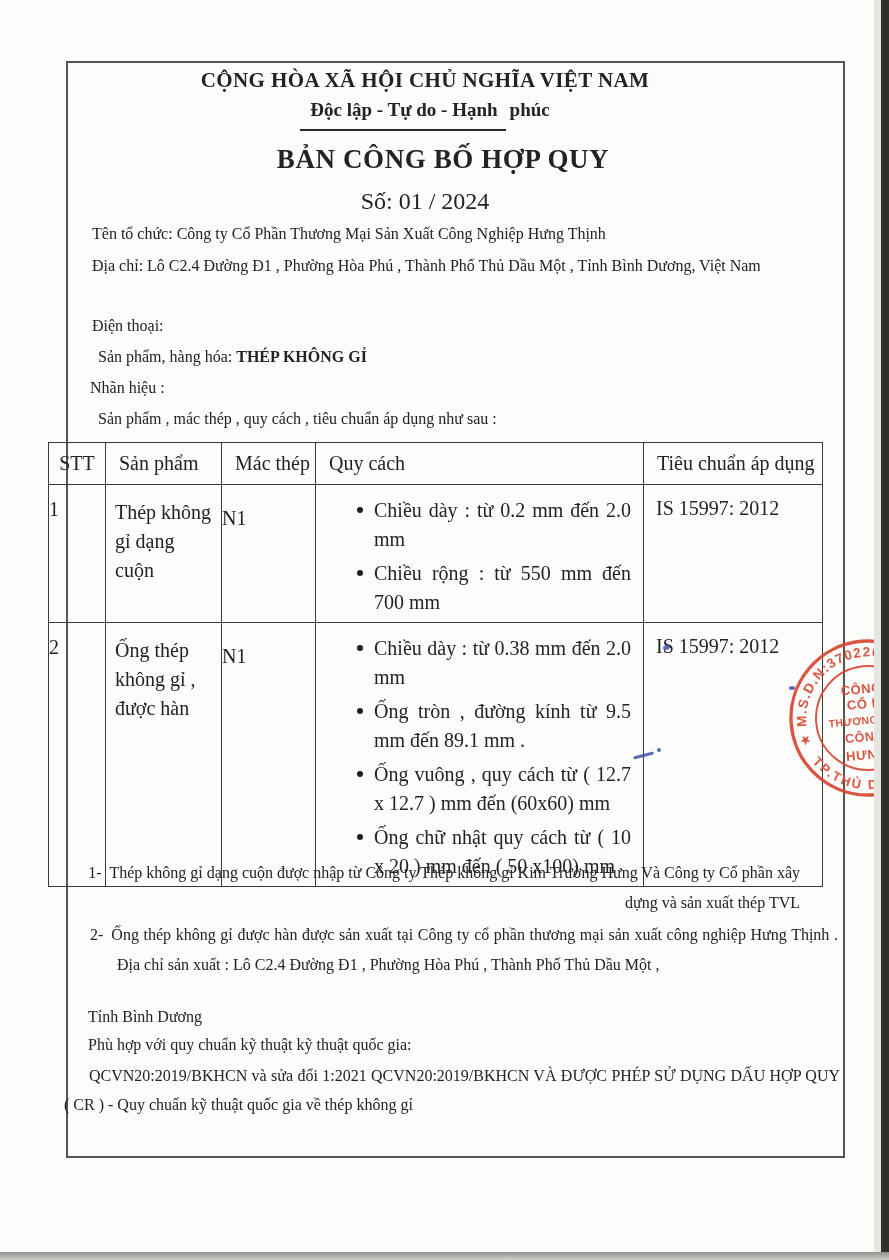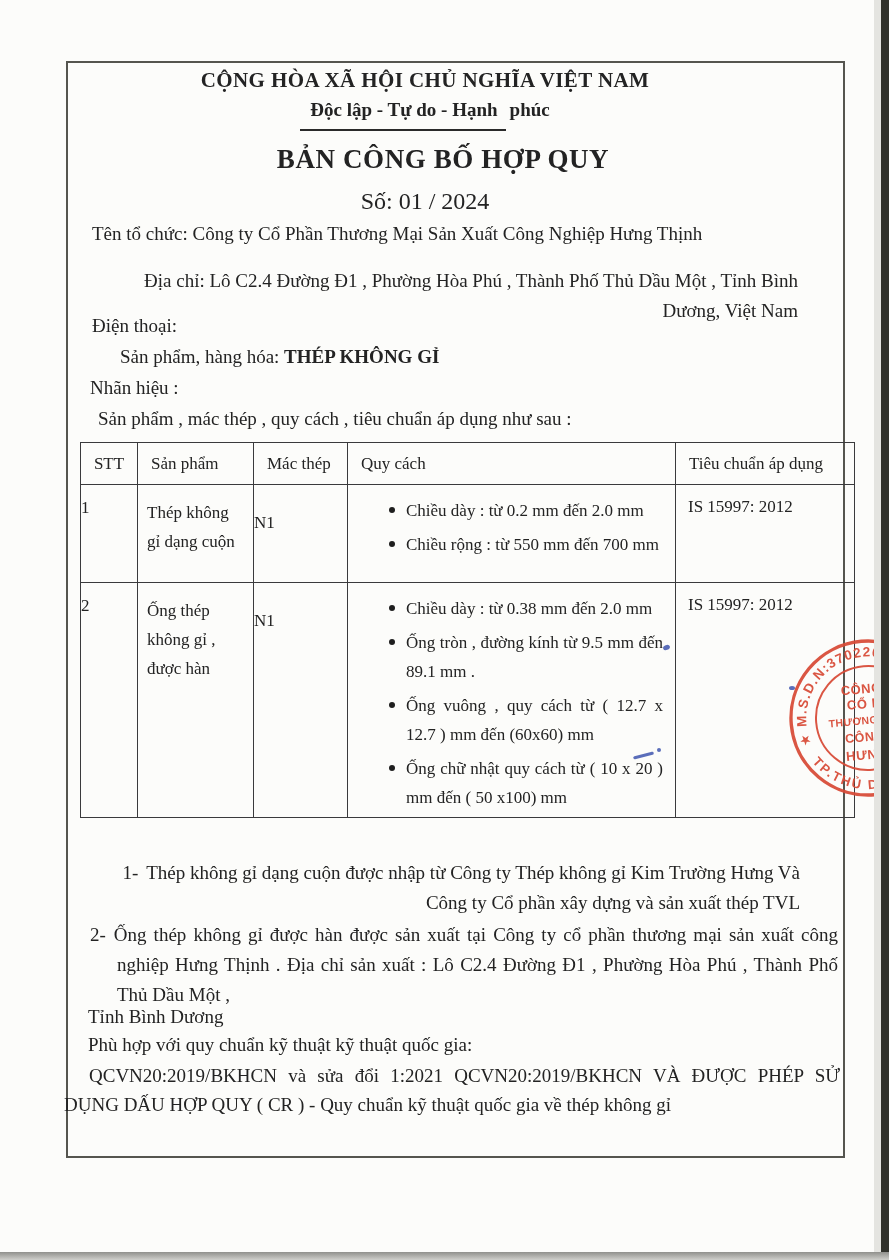--- a/index.html
+++ b/index.html
@@ -29,47 +29,47 @@
   .centered { left: 66px; width: 718px; text-align: center; }
 
   .country-title { top: 68px; font-size: 21px; font-weight: bold; letter-spacing: 0.4px; }
   .motto-line    { top: 99px; font-size: 19px; font-weight: bold; }
   .motto-underlined { border-bottom: 2px solid #2a2a2a; padding: 0 8px 9px 10px; }
   .motto-tail { padding-left: 4px; }
 
   .doc-title  { top: 144px; font-size: 27px; font-weight: bold; letter-spacing: 0.6px; padding-left: 36px; }
   .doc-number { top: 188px; font-size: 24px; }
 
-  .body-text { font-size: 19px; line-height: 30px; }
+  .body-text { font-size: 16px; line-height: 30px; }
   .p-org     { left: 92px; top: 219px; }
-  .p-addr    { left: 92px; top: 266px; width: 706px; text-align: right; }
+  .p-addr    { left: 92px; top: 251px; width: 706px; }
   .p-phone   { left: 92px; top: 311px; }
-  .p-product { left: 98px; top: 342px; margin-left: 22px; }
+  .p-product { left: 98px; top: 342px; }
   .p-brand   { left: 90px; top: 373px; }
   .p-intro   { left: 98px; top: 404px; }
   .bold { font-weight: bold; }
 
   table.products {
-    position: absolute; left: 80px; top: 442px;
+    position: absolute; left: 48px; top: 442px;
     width: 774px;
     border-collapse: collapse;
     table-layout: fixed;
-    font-size: 17px;
+    font-size: 20px;
   }
   table.products th, table.products td {
     border: 1.6px solid #3a3a3c;
     vertical-align: top;
     font-weight: normal;
     text-align: left;
   }
   table.products thead th { height: 42px; vertical-align: middle; padding-left: 13px; }
   table.products thead th.c { text-align: center; padding-left: 0; }
   td.stt  { text-align: center; padding-top: 13px; }
   td.prod { padding: 13px 7px 0 9px; text-align: justify; line-height: 29px; }
-  td.grade{ text-align: center; padding-top: 28px; }
+  td.grade{ text-align: center; padding-top: 22px; }
   td.qc   { padding: 11px 12px 0 14px; }
   td.std  { padding: 12px 6px 0 12px; }
   .row-1 { height: 98px; }
   .row-2 { height: 234px; }
 
   .qc-item { display: flex; padding-left: 27px; margin-bottom: 5px; }
   .bullet-dot { flex: none; width: 6px; height: 6px; border-radius: 50%; background: #1e1e1e; margin: 11px 11px 0 0; }
   .qc-text { flex: 1; text-align: justify; line-height: 29px; }
 
   .note-1 { left: 88px; top: 858px; width: 712px; text-align: right; }

